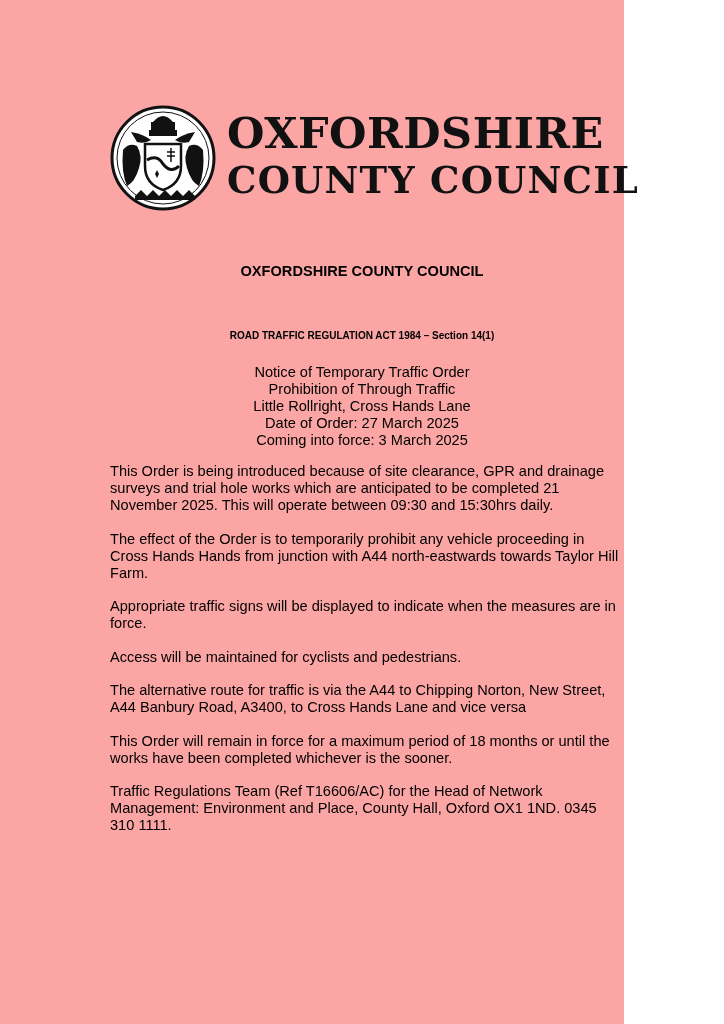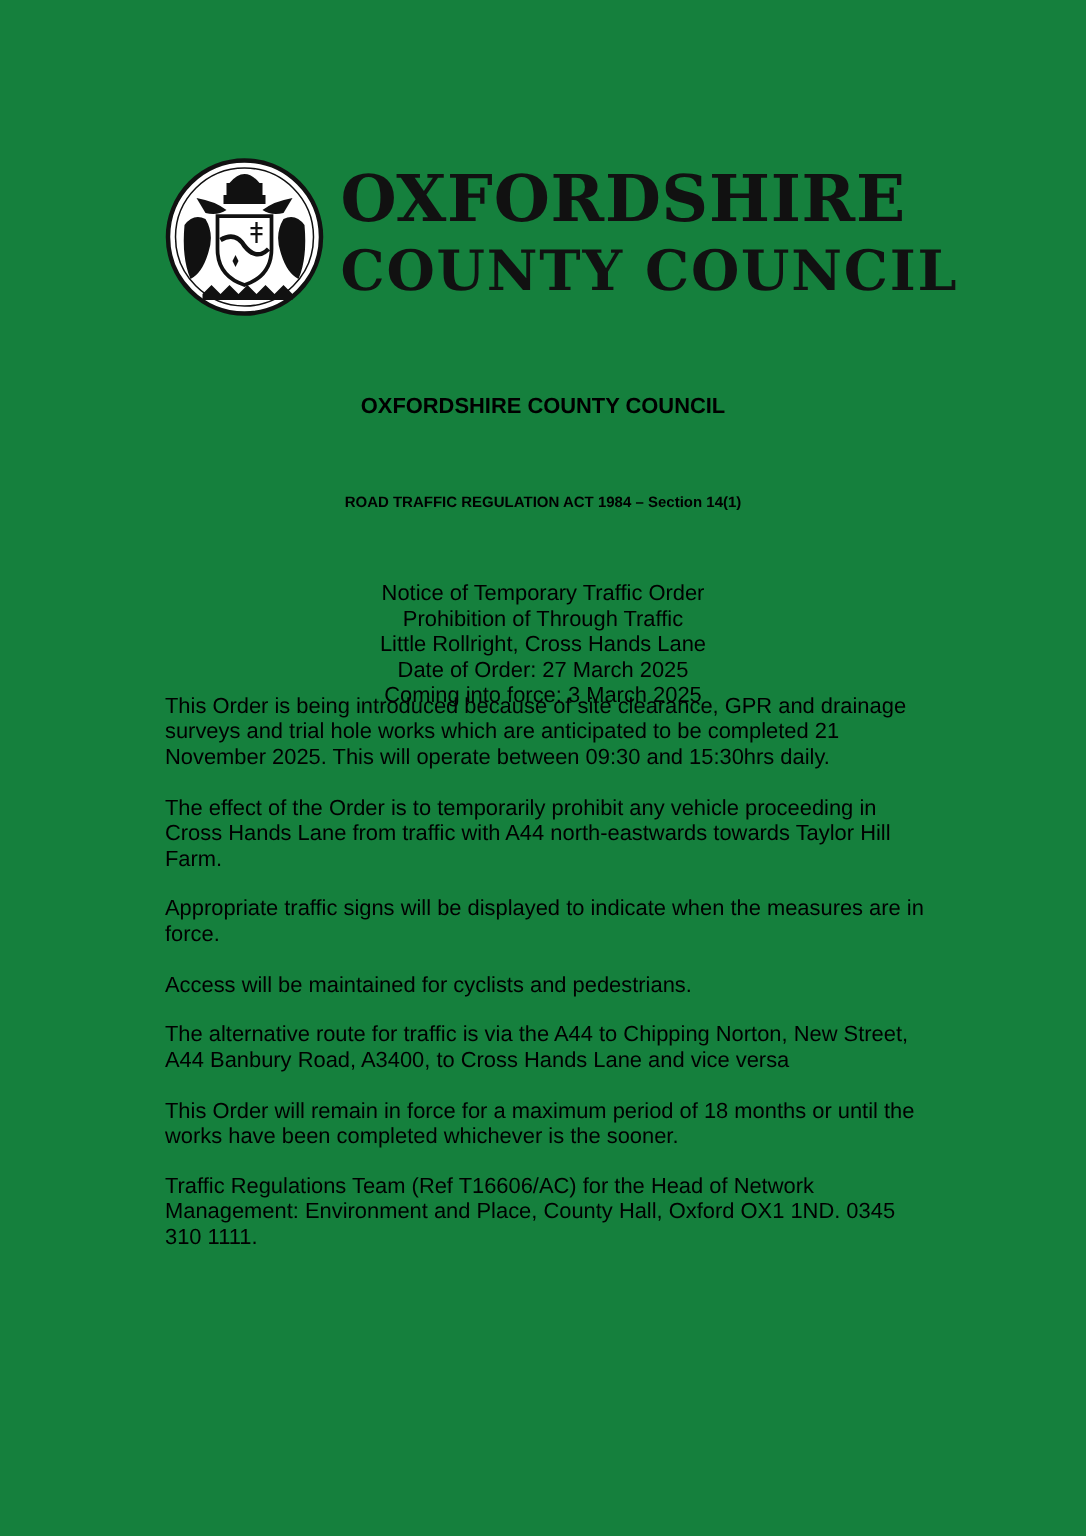--- a/index.html
+++ b/index.html
@@ -1,28 +1,28 @@
 <!DOCTYPE html>
 <html><head>
   <meta charset="utf-8">
   <style>
     html, body { margin: 0; padding: 0; background: #ffffff; }
     body { width: 724px; height: 1024px; position: relative; overflow: hidden; color: #000; }
-    .page { position: absolute; left: 0; top: 0; width: 724px; height: 1024px; background: #15803d; }
+    .page { position: absolute; left: 0; top: 0; width: 624px; height: 1024px; background: #fca5a5; }
 
     .logo { position: absolute; left: 109px; top: 104px; width: 510px; height: 112px; }
     .crest { position: absolute; left: 0; top: 0; width: 108px; height: 108px; }
     .wordmark { position: absolute; left: 118px; top: 6px; font-family: "DejaVu Serif", serif; font-weight: bold; color: #111; }
     .wm-line1 { font-size: 43px; line-height: 46px; letter-spacing: 0.5px; white-space: nowrap; }
     .wm-line2 { font-size: 37px; line-height: 44px; letter-spacing: 1.2px; white-space: nowrap; margin-top: 2px; }
 
     .text { font-family: "Liberation Sans", sans-serif; font-size: 14.6px; line-height: 17px; }
     .heading1 { position: absolute; left: 0; width: 724px; top: 263px; text-align: center; font-weight: bold; font-family: "Liberation Sans", sans-serif; font-size: 14.6px; }
     .heading2 { position: absolute; left: 0; width: 724px; top: 330px; text-align: center; font-weight: bold; font-family: "Liberation Sans", sans-serif; font-size: 10px; }
-    .notice { position: absolute; left: 0; width: 724px; top: 364px; text-align: center; margin-top: 24px; }
+    .notice { position: absolute; left: 0; width: 724px; top: 364px; text-align: center; }
     .notice div { height: 17px; }
     .body { position: absolute; left: 110px; width: 510px; top: 463px; }
     .body p { margin: 0 0 16.5px 0; }
   </style>
 </head>
 <body>
 
 <div class="page">
 
   <div class="logo">
@@ -59,21 +59,21 @@
   <div class="notice text">
     <div>Notice of Temporary Traffic Order</div>
     <div>Prohibition of Through Traffic</div>
     <div>Little Rollright, Cross Hands Lane</div>
     <div>Date of Order: 27 March 2025</div>
     <div>Coming into force: 3 March 2025</div>
   </div>
 
   <div class="body text">
     <p>This Order is being introduced because of site clearance, GPR and drainage surveys and trial hole works which are anticipated to be completed 21 November 2025. This will operate between 09:30 and 15:30hrs daily.</p>
-    <p>The effect of the Order is to temporarily prohibit any vehicle proceeding in Cross Hands Lane from traffic with A44 north-eastwards towards Taylor Hill Farm.</p>
+    <p>The effect of the Order is to temporarily prohibit any vehicle proceeding in Cross Hands Hands from junction with A44 north-eastwards towards Taylor Hill Farm.</p>
     <p>Appropriate traffic signs will be displayed to indicate when the measures are in force.</p>
     <p>Access will be maintained for cyclists and pedestrians.</p>
     <p>The alternative route for traffic is via the A44 to Chipping Norton, New Street, A44 Banbury Road, A3400, to Cross Hands Lane and vice versa</p>
     <p>This Order will remain in force for a maximum period of 18 months or until the works have been completed whichever is the sooner.</p>
     <p>Traffic Regulations Team (Ref T16606/AC) for the Head of Network Management: Environment and Place, County Hall, Oxford OX1 1ND. 0345 310 1111.</p>
   </div>
 
 </div>
 
 </body></html>

